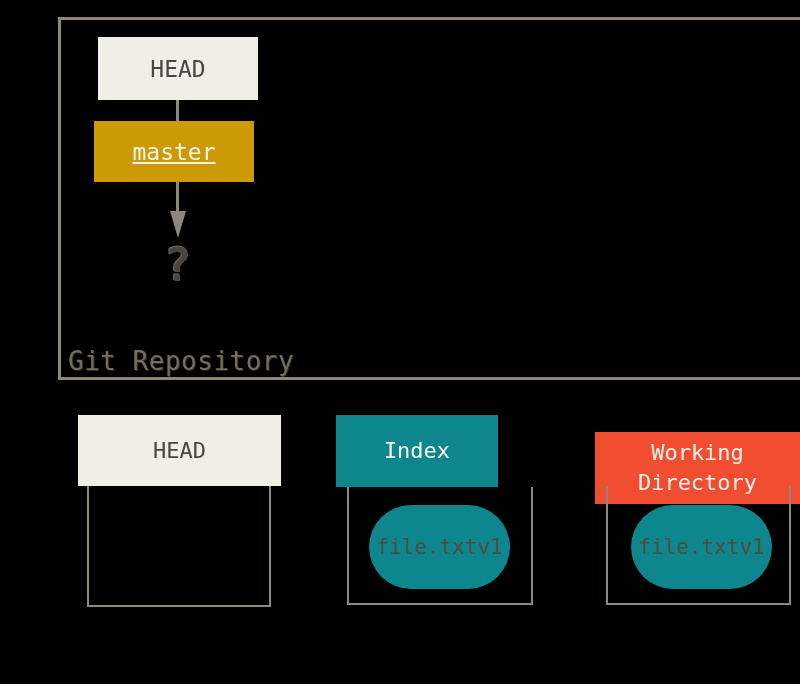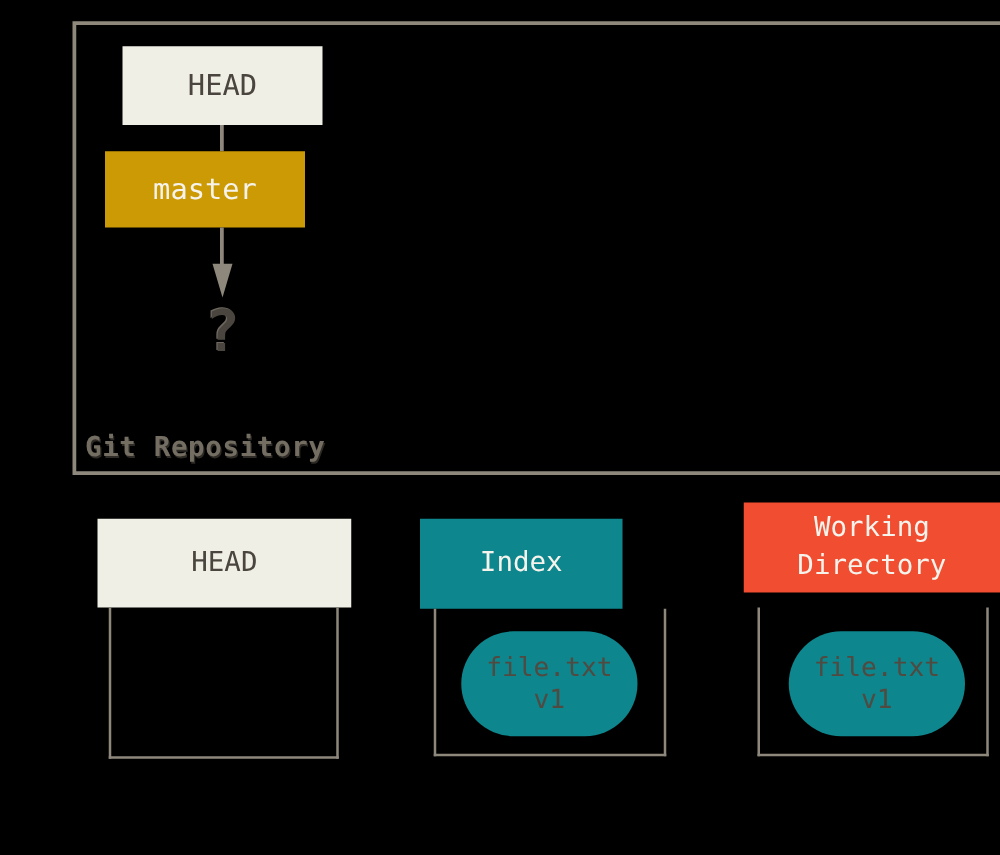--- a/index.html
+++ b/index.html
@@ -23,44 +23,45 @@
   .node-box {
     display: flex; align-items: center; justify-content: center;
     font-size: 23px;
   }
   .head-top {
     left: 60px; top: 37px; width: 160px; height: 63px;
     background: var(--box-cream, #F0EFE6);
     color: var(--text-dark, #4A453E);
   }
   .master-box {
-    left: 46px; top: 121px; width: 160px; height: 61px;
+    left: 56px; top: 121px; width: 160px; height: 61px;
     background: var(--branch-gold, #CB9A05);
     color: var(--text-light, #F5F3EC);
+    text-decoration: underline;
   }
   .vline { width: 3px; background: var(--border-gray, #8E887C); }
   .line-head-master { left: 138px; top: 100px; height: 21px; }
   .line-master-arrow { left: 138px; top: 182px; height: 30px; }
   .arrowhead {
     left: 132px; top: 211px;
     width: 0; height: 0;
     border-left: 8px solid transparent;
     border-right: 8px solid transparent;
     border-top: 27px solid var(--border-gray, #8E887C);
   }
   .question {
     left: 110px; top: 238px; width: 60px;
     text-align: center;
     font-size: 46px; font-weight: bold;
     color: var(--text-dark, #4A453E);
     text-shadow: -1px -1px 0 #6E685E;
   }
   .repo-label {
     left: 30px; top: 346px;
-    font-size: 22px; font-weight: bold;
+    font-size: 26px; font-weight: normal;
     color: var(--repo-label-gray, #736D62);
     text-shadow: 1px 1px 0 #2E2B26;
     letter-spacing: 0.5px;
   }
 
   
   .col-header {
     display: flex; align-items: center; justify-content: center;
     text-align: center;
     font-size: 22px; line-height: 1.35;
@@ -70,40 +71,40 @@
     background: var(--box-cream, #F0EFE6);
     color: var(--text-dark, #4A453E);
   }
   .header-index {
     left: 298px; top: 415px; width: 162px; height: 72px;
     background: var(--accent-teal, #0E868D);
     color: var(--text-light, #F5F3EC);
     text-align: center;
   }
   .header-wd {
-    left: 557px; top: 402px; width: 205px; height: 72px;
+    left: 557px; top: 432px; width: 205px; height: 72px;
     background: var(--accent-orange, #F04D31);
     color: var(--text-light, #F5F3EC);
     padding: 0 26px;
   }
   .col-body {
     border: 2px solid var(--border-gray, #8E887C);
     border-top: none;
   }
   .body-head  { left: 49px;  top: 486px; width: 184px; height: 121px; }
   .body-index { left: 309px; top: 487px; width: 186px; height: 118px; }
   .body-wd    { left: 568px; top: 486px; width: 185px; height: 119px; }
 
   .file-pill {
     top: 505px; width: 141px; height: 84px;
     background: var(--accent-teal, #0E868D);
     border-radius: 42px;
     color: var(--pill-text, #514A41);
     font-size: 21px; line-height: 25px;
-    display: flex; flex-direction: column;
+    display: flex; flex-direction: row;
     align-items: center; justify-content: center;
     text-align: center;
   }
   .pill-index { left: 331px; }
   .pill-wd    { left: 593px; }
 
   .command-label {
     left: 291px; top: 613px; width: 220px;
     text-align: center;
     font-size: 45px; font-weight: bold;

